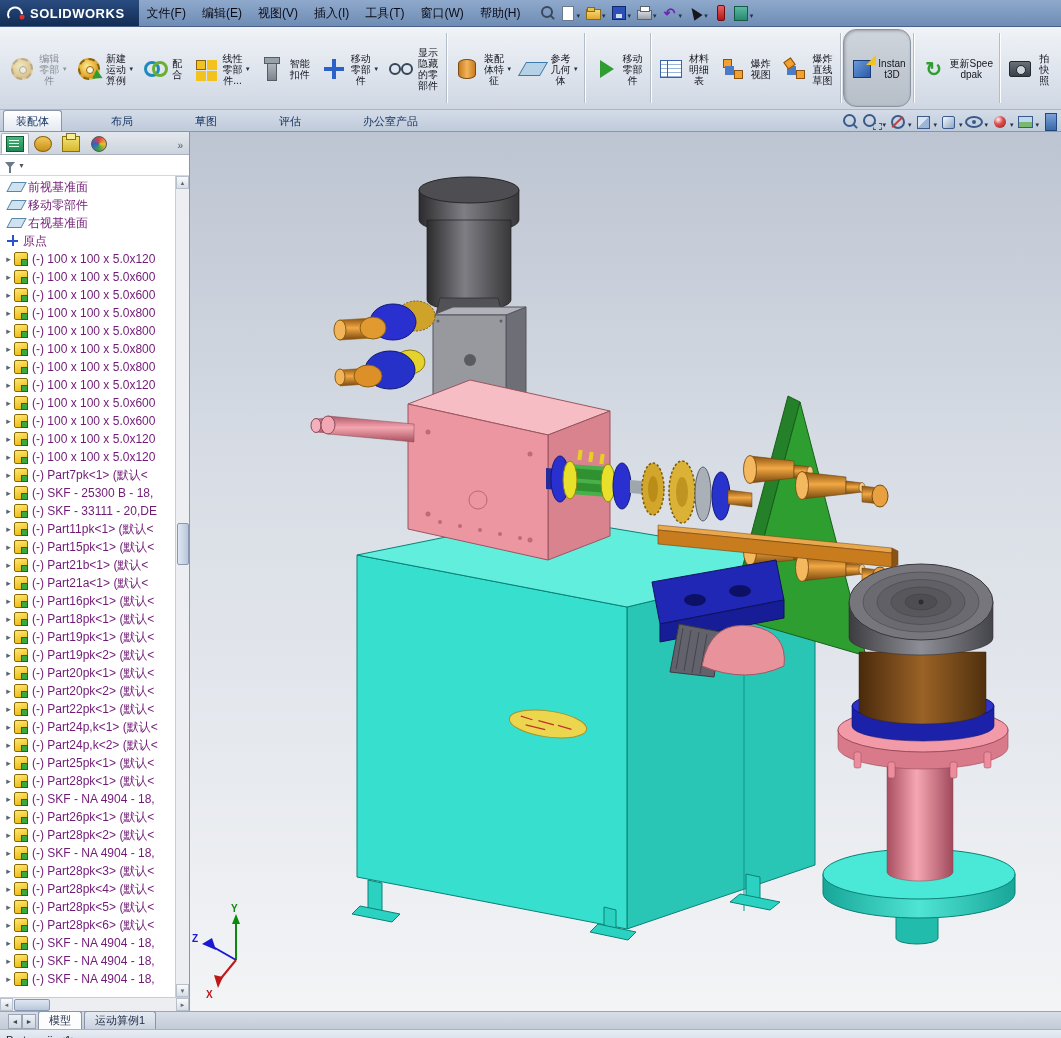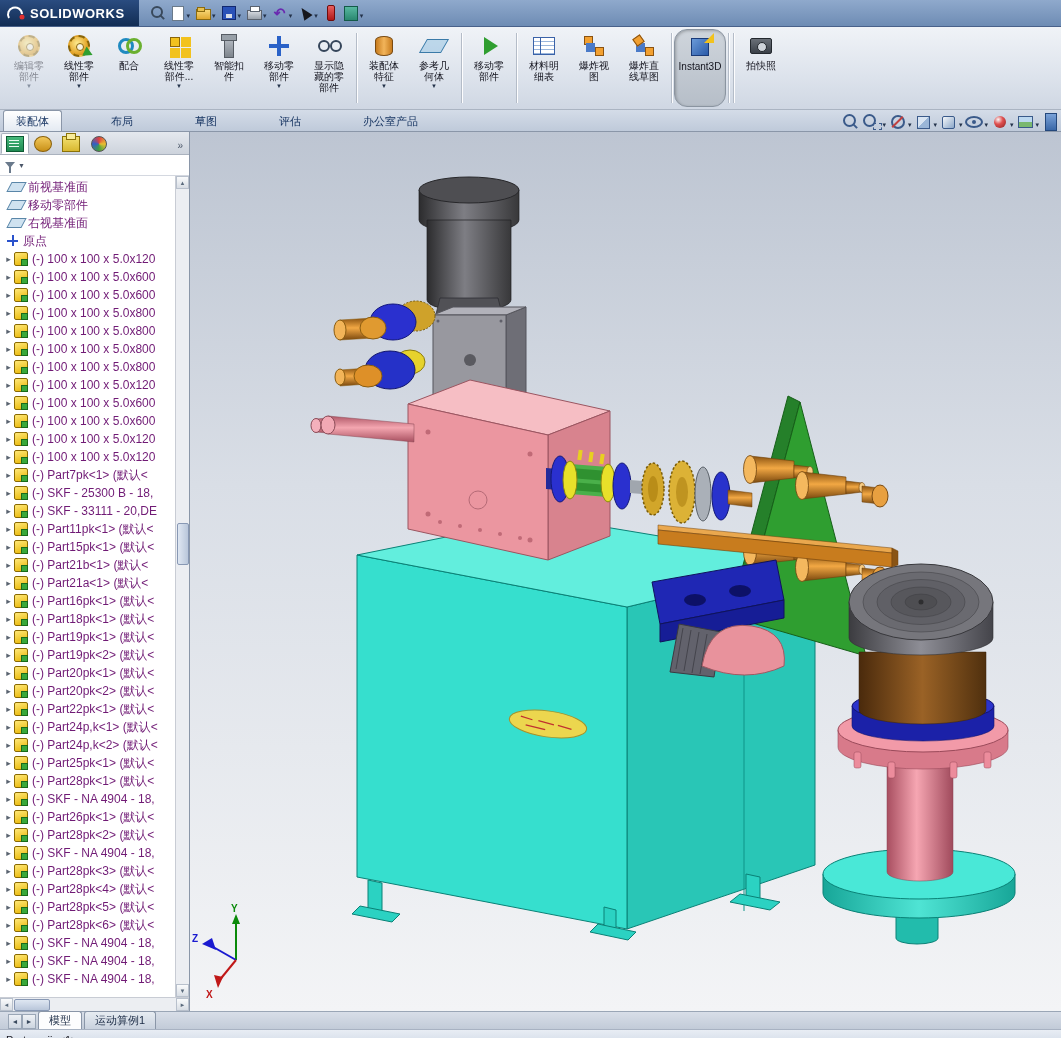--- a/index.html
+++ b/index.html
@@ -22,21 +22,21 @@
   .q-save::after{content:"";position:absolute;left:6px;top:10px;width:6px;height:4px;background:#d8dee8;}
   .q-print::before{content:"";width:13px;height:8px;background:linear-gradient(#d8dce2,#9aa2ac);border:1px solid #5a626e;margin-top:4px;}
   .q-print::after{content:"";position:absolute;top:2px;left:5px;width:8px;height:4px;background:#fff;border:1px solid #5a626e;}
   .q-undo::before{content:"↶";color:#6a2ab0;font-weight:bold;font-size:14px;}
   .q-select::before{content:"";width:0;height:0;border-left:5px solid transparent;border-right:5px solid transparent;border-bottom:12px solid #16161c;transform:rotate(-35deg);}
   .q-rebuild::before{content:"";width:6px;height:14px;background:linear-gradient(#e86060,#b01818);border:1px solid #700c0c;border-radius:2px;}
   .q-options::before{content:"";width:12px;height:13px;background:linear-gradient(#58b8a0,#2a8870);border:1px solid #135a48;}
 
   
   #ribbon{height:78px;flex:none;background:linear-gradient(#f0f3f7,#dde3ec 60%,#cfd7e3);border-bottom:1px solid #aab4c2;display:flex;align-items:stretch;padding:2px 4px;}
-  .rb-btn{display:flex;flex-direction:column;align-items:center;justify-content:flex-start;padding:3px 3px 1px;min-width:44px;cursor:default;}
+  .rb-btn{display:flex;flex-direction:row;align-items:center;justify-content:flex-start;padding:3px 3px 1px;min-width:44px;cursor:default;}
   .rb-btn.active{background:linear-gradient(#cfd5dc,#b6bec8);border:1px solid #8a94a0;box-shadow:inset 1px 1px 3px rgba(0,0,0,.25);border-radius:13px;}
   .rb-btn.disabled{opacity:.45;}
   .ri{width:30px;height:28px;position:relative;display:flex;align-items:center;justify-content:center;flex:none;}
   .rb-label{font-size:10px;line-height:11px;text-align:center;color:#14141e;max-width:38px;word-break:break-all;}
   .rb-btn.wide .rb-label{max-width:62px;}
   .rb-caret{font-size:6px;color:#23324a;line-height:7px;margin-top:1px;}
   .rb-sep{width:1px;background:#b4bcc8;margin:4px 2px;box-shadow:1px 0 0 #fdfdfe;}
   .m-gear{width:22px;height:22px;border-radius:50%;border:2px dashed #8a6508;background:radial-gradient(circle at 40% 35%,#fdeb90,#e4a72c 62%,#b97f12);box-sizing:border-box;position:relative;}
   .m-gear::after{content:"";position:absolute;left:6px;top:6px;width:6px;height:6px;border-radius:50%;background:#f8f4e0;border:1px solid #8a6508;}
   .b-arrow::before{content:"";position:absolute;right:-5px;bottom:-3px;width:0;height:0;border-left:9px solid #2f9e30;border-top:5px solid transparent;border-bottom:5px solid transparent;transform:rotate(25deg);}
@@ -146,20 +146,29 @@
 <div id="app">
 
   <div id="menubar">
     <div id="logo">
       <svg width="20" height="18">
         <path d="M3,14 A7,7 0 1 1 16,10" stroke="#ffffff" fill="none" stroke-width="2"></path>
         <circle cx="16" cy="13" r="2.5" fill="#e03030"></circle>
       </svg>
       <span>SOLIDWORKS</span>
     </div>
+    <nav id="menus" style="display: flex; height: 100%;">
+        <span class="menu-item">文件(F)</span>
+        <span class="menu-item">编辑(E)</span>
+        <span class="menu-item">视图(V)</span>
+        <span class="menu-item">插入(I)</span>
+        <span class="menu-item">工具(T)</span>
+        <span class="menu-item">窗口(W)</span>
+        <span class="menu-item">帮助(H)</span>
+      </nav>
     <div id="qat">
         <span class="q q-search"></span>
         <span class="q q-new-document"></span>
         <span class="q-caret">▾</span>
         <span class="q q-open"></span>
         <span class="q-caret">▾</span>
         <span class="q q-save"></span>
         <span class="q-caret">▾</span>
         <span class="q q-print"></span>
         <span class="q-caret">▾</span>
@@ -178,21 +187,21 @@
         <div class="ri">
           <span class="m-gear"></span>
         </div>
         <div class="rb-label">编辑零部件</div>
         <div class="rb-caret">▼</div>
       </div>
       <div class="rb-btn">
         <div class="ri">
           <span class="m-gear b-arrow"></span>
         </div>
-        <div class="rb-label">线性零部件</div>
+        <div class="rb-label">新建运动算例</div>
         <div class="rb-caret">▼</div>
       </div>
       <div class="rb-btn">
         <div class="ri">
           <span class="m-rings"></span>
         </div>
         <div class="rb-label">配合</div>
       </div>
       <div class="rb-btn">
         <div class="ri">
@@ -262,20 +271,26 @@
         <div class="rb-label">爆炸直线草图</div>
       </div>
       <div class="rb-sep"></div>
       <div class="rb-btn active wide">
         <div class="ri">
           <span class="m-i3d"></span>
         </div>
         <div class="rb-label">Instant3D</div>
       </div>
       <div class="rb-sep"></div>
+      <div class="rb-btn wide">
+        <div class="ri">
+          <span class="m-refresh"></span>
+        </div>
+        <div class="rb-label">更新Speedpak</div>
+      </div>
       <div class="rb-sep"></div>
       <div class="rb-btn">
         <div class="ri">
           <span class="m-camera"></span>
         </div>
         <div class="rb-label">拍快照</div>
       </div>
     </div>
 
   <div id="tabbar">

